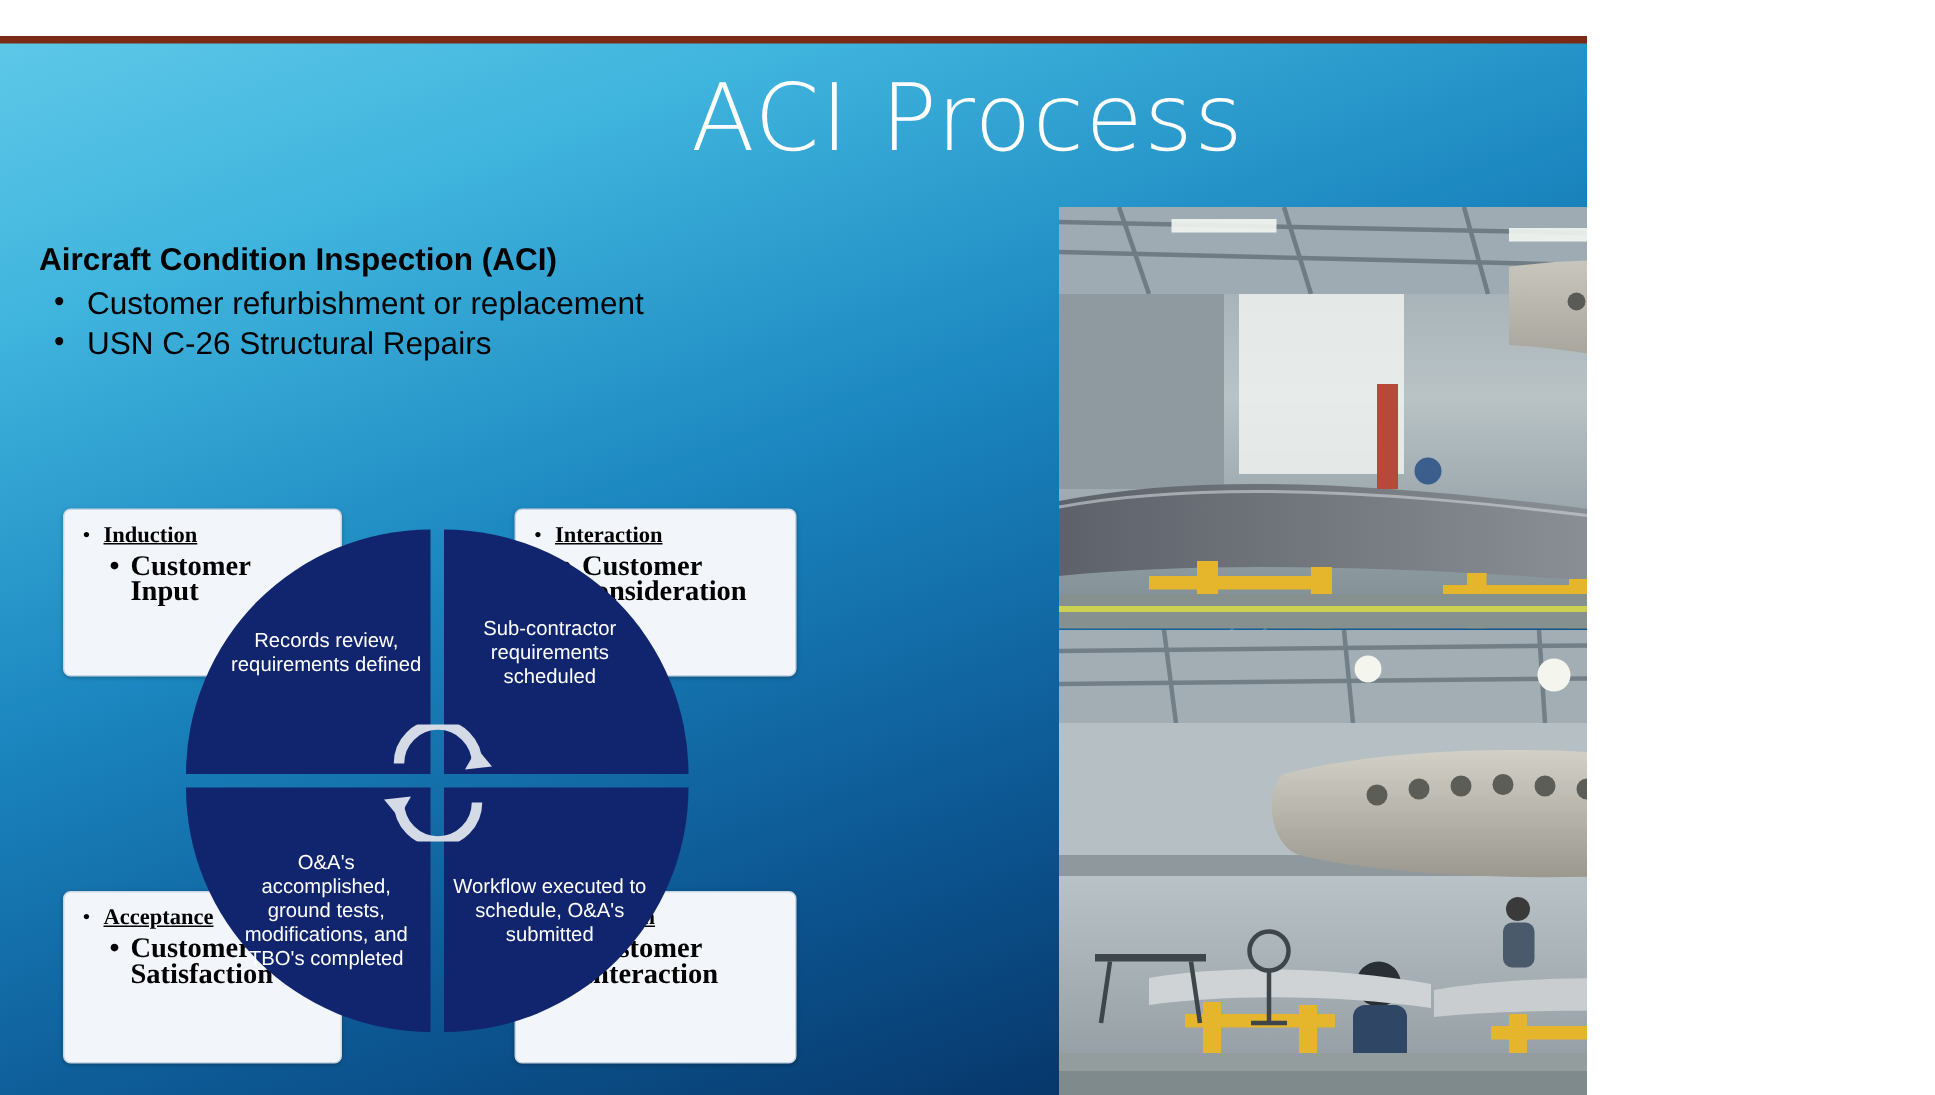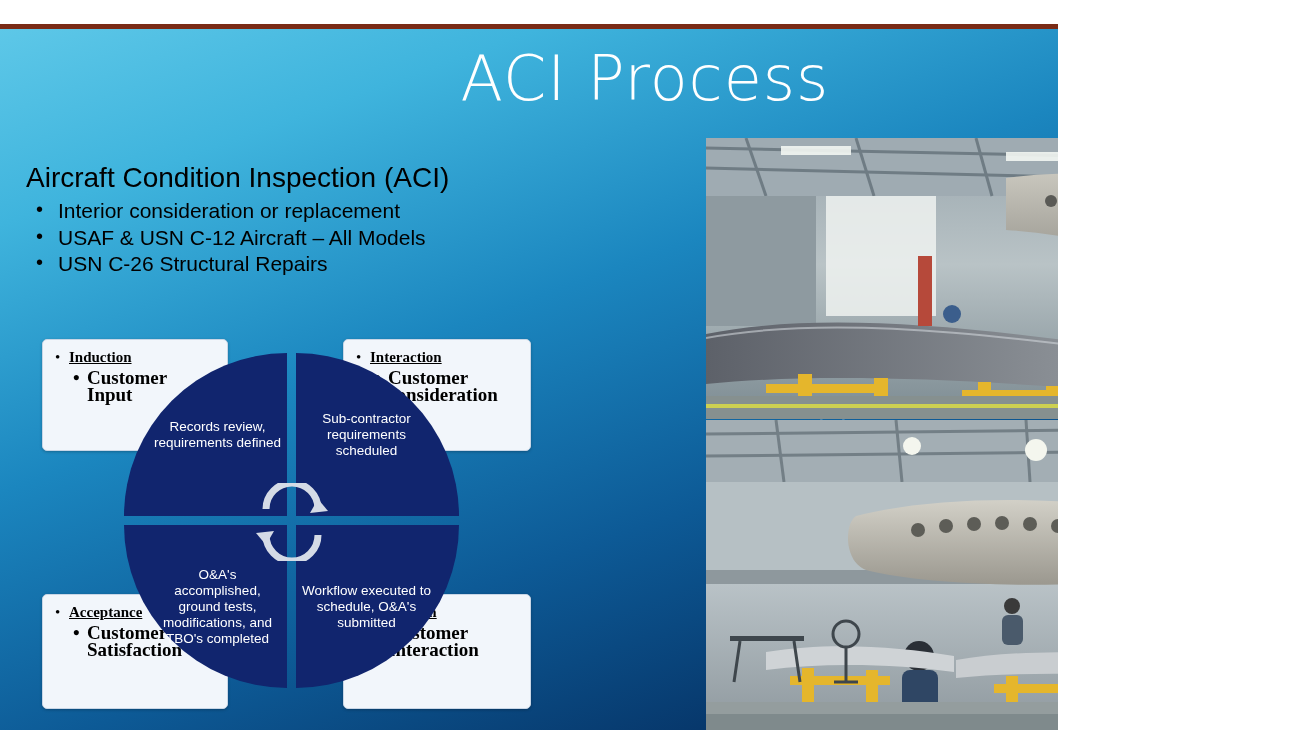--- a/index.html
+++ b/index.html
@@ -59,22 +59,22 @@
   
   .bullets {
     position: absolute;
     left: 26px;
     top: 138px;
     width: 680px;
     color: #111111;
   }
   .bullets h2 {
     margin: 0 0 4px 0;
-    font-size: 28px;
-    font-weight: normal;
+    font-size: 21px;
+    font-weight: bold;
     color: #000000;
   }
   .bullets ul {
     list-style: none;
     margin: 0;
     padding: 0;
   }
   .bullets li {
     position: relative;
     font-size: 21px;
@@ -205,22 +205,21 @@
     <span style="left:84px; top:0;"></span>
     <span style="left:118px; top:0;"></span>
     <span style="left:140px; top:0;"></span>
   </div>
 
   <div class="title">ACI Process</div>
 
   <div class="bullets">
     <h2>Aircraft Condition Inspection (ACI)</h2>
     <ul>
-      <li>Interior consideration or replacement</li>
-      <li>USAF &amp; USN C-12 Aircraft – All Models</li>
+      <li>Customer refurbishment or replacement</li>
       <li>USN C-26 Structural Repairs</li>
     </ul>
   </div>
 
   <div class="diagram">
 
     <div class="callout" id="callout-induction">
       <div class="lvl1">Induction</div>
       <div class="lvl2">Customer Input</div>
     </div>

